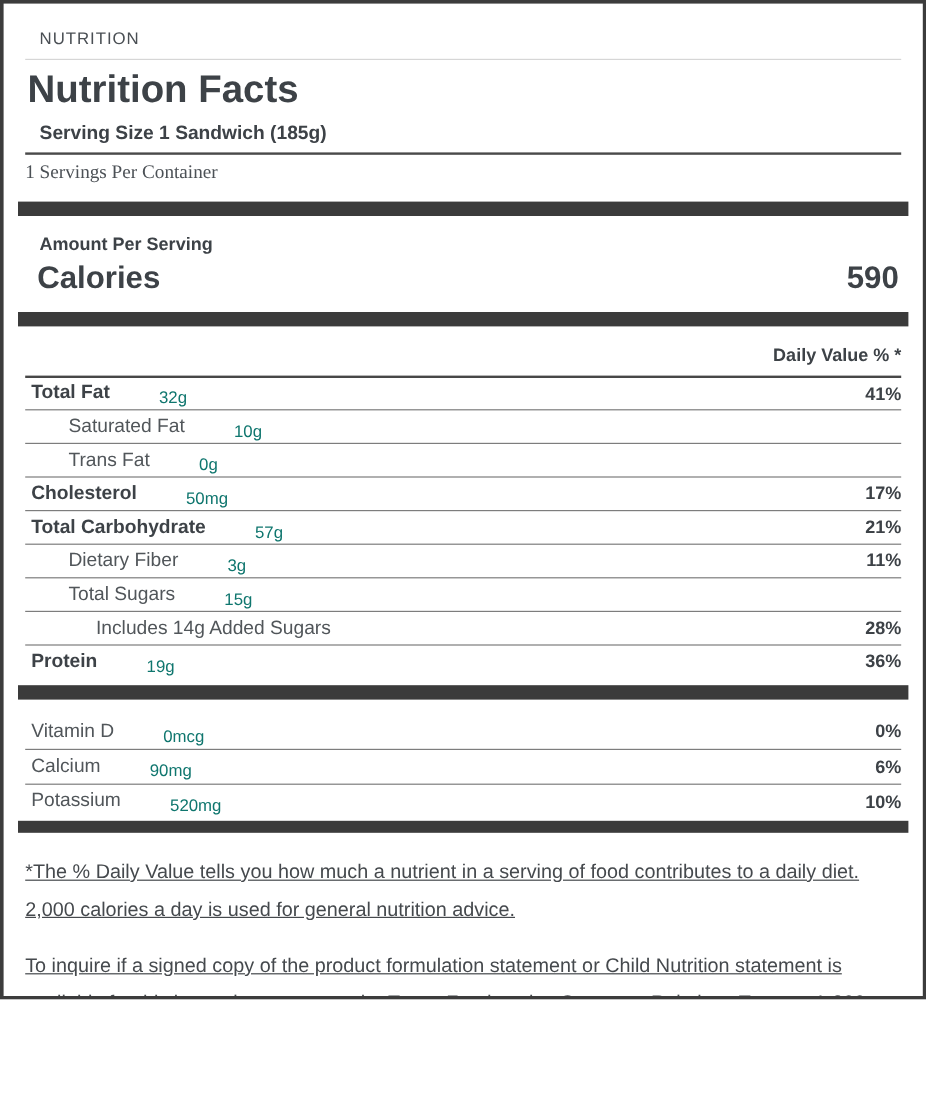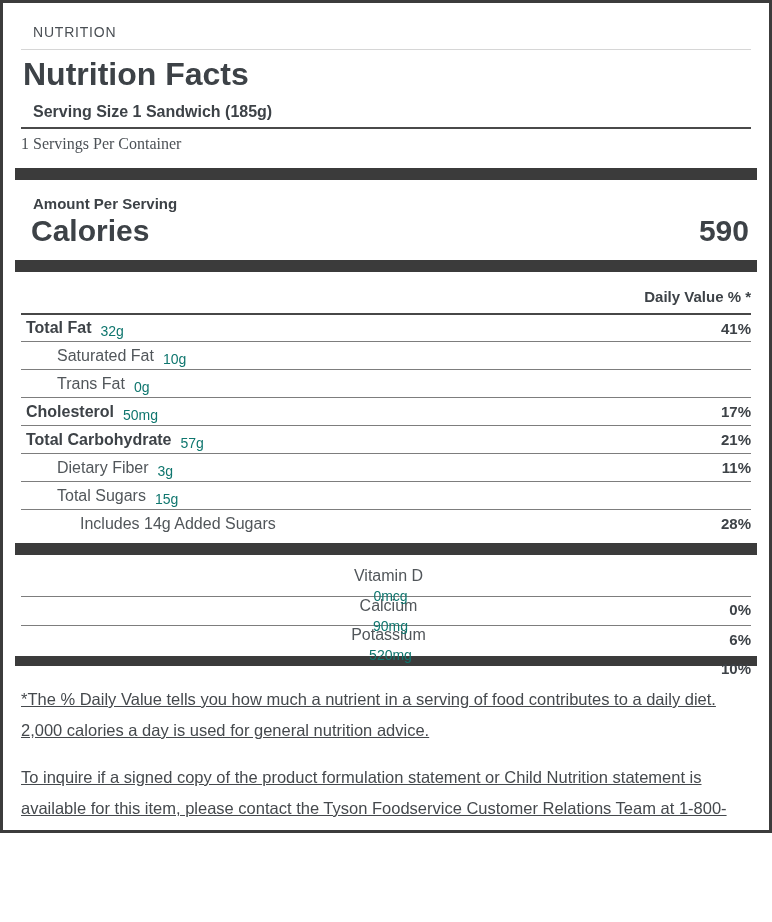--- a/index.html
+++ b/index.html
@@ -58,43 +58,44 @@
     margin:15px 0 0 12px;
     font-size:15px;
     font-weight:bold;
     color:#3d4247;
   }
   .calories-line {
     display:flex;
     align-items:baseline;
     justify-content:space-between;
     margin:1px 2px 0 10px;
-    font-size:30px;
+    font-size:26px;
     line-height:36px;
     font-weight:bold;
     color:#3d4247;
   }
 
   .dv-header {
     margin:16px 0 8px 0;
     text-align:right;
     font-size:15px;
     font-weight:bold;
     color:#3d4247;
   }
 
   .nrow {
     display:flex;
     align-items:center;
     height:28px;
     border-top:1px solid #7d7d7d;
+    gap:32px;
   }
   .nrow.first-main { border-top:2px solid #474747; }
   .nrow.no-line { border-top:none; }
-  .vrow { height:29px;flex-direction:column; }
+  .vrow { height:29px; }
 
   .nname { font-size:16px; color:#51565a; white-space:pre; }
   .main > .nname { font-weight:bold; color:#3d4247; }
   .main   > .nname { padding-left:5px; }
   .sub    > .nname { padding-left:36px; }
   .subsub > .nname { padding-left:59px; }
   .vrow   > .nname { padding-left:5px; }
 
   .namt {
     font-size:14px;
@@ -187,20 +188,25 @@
     <div class="nrow sub">
       <span class="nname">Total Sugars</span>
       <span class="namt">15g</span>
       <span class="ndv"></span>
     </div>
     <div class="nrow subsub">
       <span class="nname">Includes 14g Added Sugars</span>
       <span class="namt"></span>
       <span class="ndv">28%</span>
     </div>
+    <div class="nrow main">
+      <span class="nname">Protein</span>
+      <span class="namt">19g</span>
+      <span class="ndv">36%</span>
+    </div>
   </div>
 
   <div class="bar b3"></div>
 
   <div class="vitamins">
     <div class="nrow vrow no-line">
       <span class="nname">Vitamin D</span>
       <span class="namt">0mcg</span>
       <span class="ndv">0%</span>
     </div>

